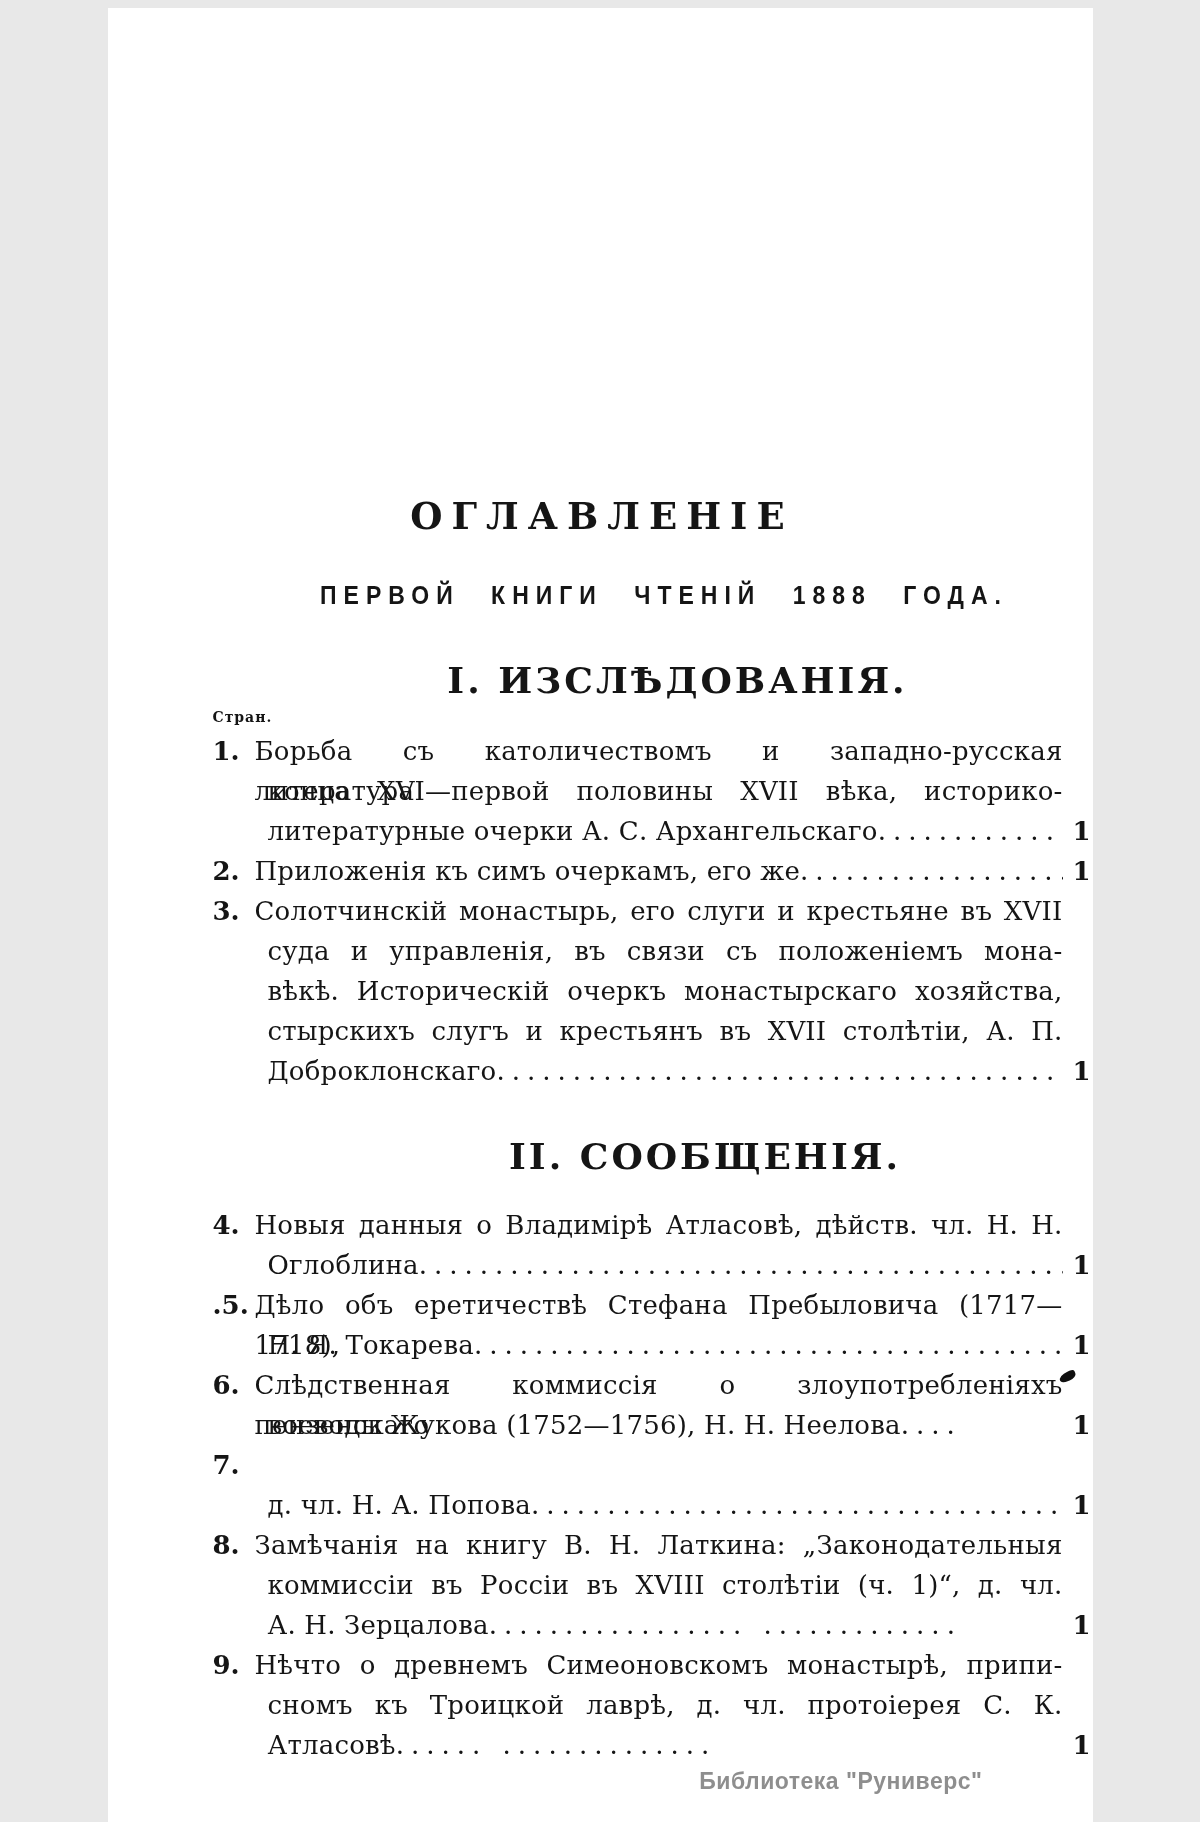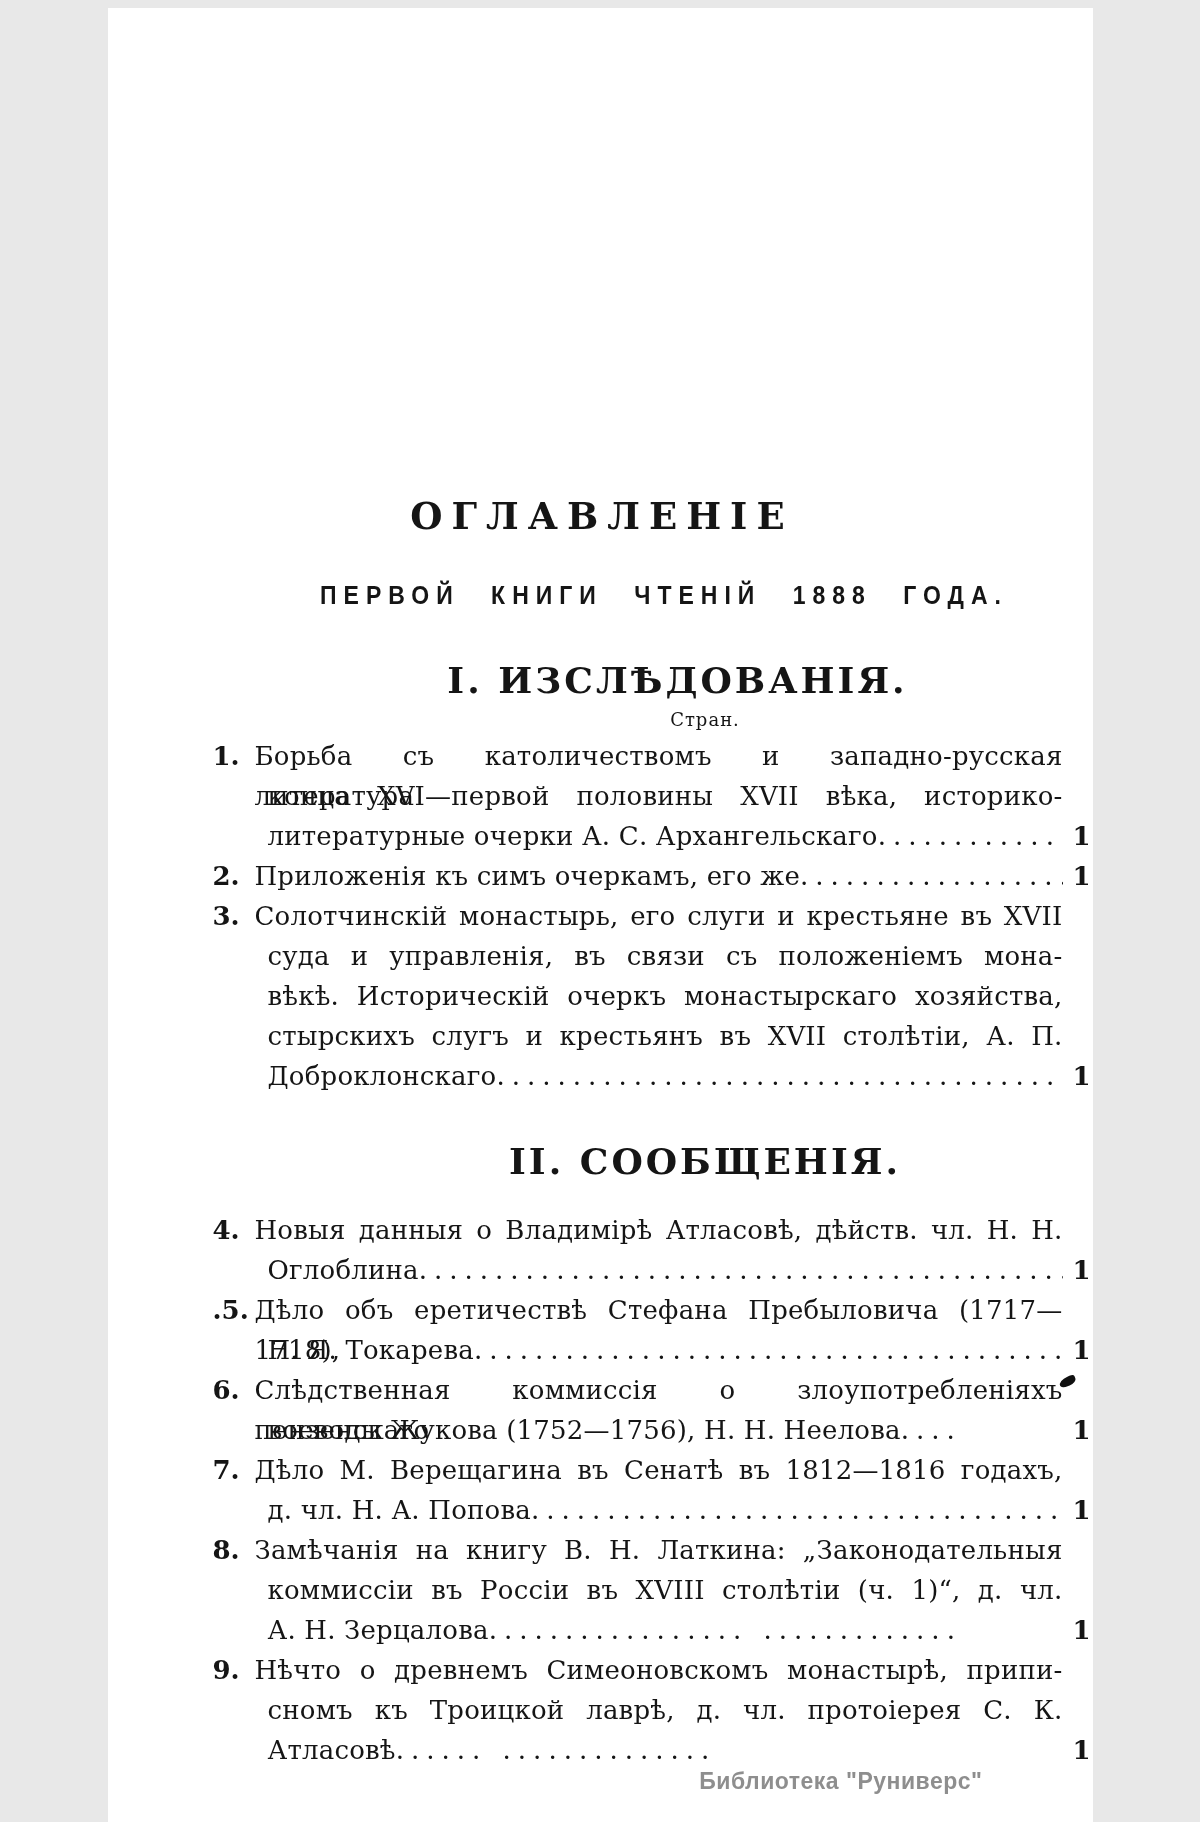--- a/index.html
+++ b/index.html
@@ -19,22 +19,22 @@
     font-family:"Liberation Sans", sans-serif; font-weight:700;
     font-size:23px; letter-spacing:7px; word-spacing:18px;
     transform:scaleY(1.12);
   }
   .section-heading {
     text-align:center; font-size:36px; font-weight:700; letter-spacing:3px;
   }
   .section-heading.sec-0 { margin-top:50px; margin-right:55px; }
   .section-heading.sec-1 { margin-top:44px; margin-bottom:28px; }
   .pages-label {
-    text-align:center; margin-top:8px;
-    font-size:18px; font-weight:400; letter-spacing:1px;
+    text-align:left; margin-top:8px;
+    font-size:14px; font-weight:700; letter-spacing:1px;
   }
   .toc { margin-top:6px; font-size:26px; }
 
   .line { position:relative; display:flex; height:40px; line-height:40px; padding-right:135px; }
   .num  { flex:none; width:42px; white-space:nowrap; font-weight:700; }
   .cont { padding-left:55px; }
   .txt  { white-space:nowrap; letter-spacing:0.2px; }
   .fill .txt { flex:1; white-space:normal; text-align:justify; text-align-last:justify; }
   .dots { flex:1; overflow:hidden; white-space:nowrap; letter-spacing:7px; }
 
@@ -165,21 +165,20 @@
               <span class="pages">
                 <span class="p-from">1</span>
                 <span class="p-dash">—</span>
                 <span class="p-to">20</span>
               </span>
             </div>
           </div>
           <div class="entry">
             <div class="line fill">
               <span class="num">7.</span>
-              <span class="txt">Дѣло М. Верещагина въ Сенатѣ въ 1812—1816 годахъ,</span>
             </div>
             <div class="line cont">
               <span class="txt">д. чл. Н. А. Попова</span>
               <span class="dots">................................................</span>
               <span class="pages">
                 <span class="p-from">1</span>
                 <span class="p-dash">—</span>
                 <span class="p-to">16</span>
               </span>
             </div>

